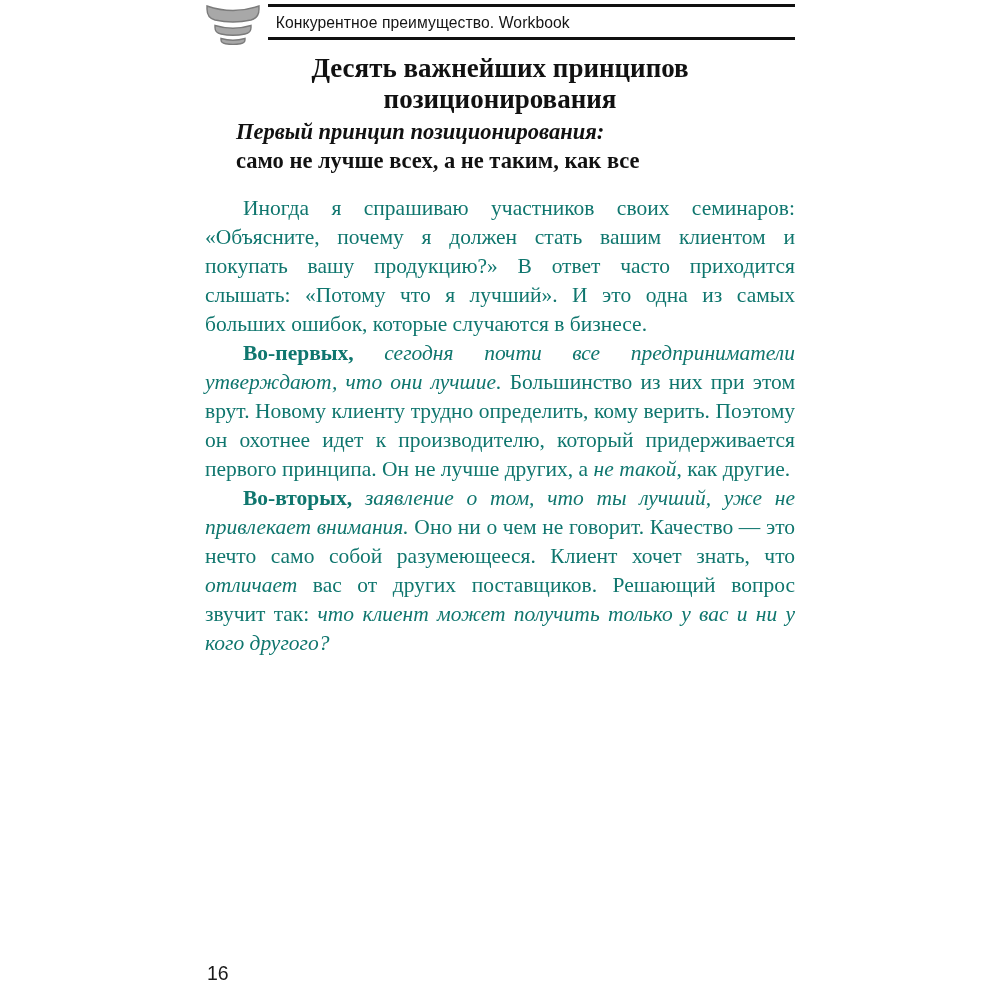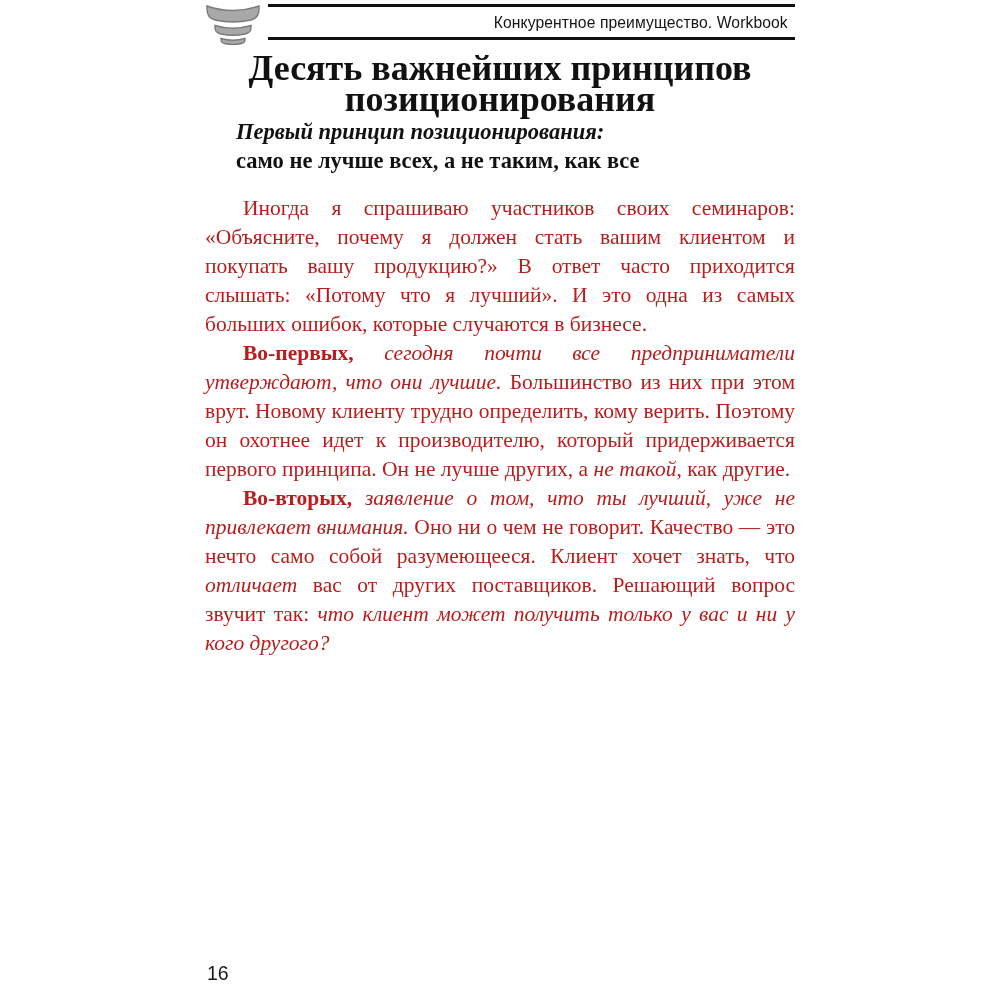--- a/index.html
+++ b/index.html
@@ -30,37 +30,37 @@
   }
   .header-rule {
     flex: 1 1 auto;
     margin-left: 7px;
     height: 36px;
     box-sizing: border-box;
     border-top: 3px solid #101010;
     border-bottom: 3px solid #101010;
     display: flex;
     align-items: center;
-    justify-content: flex-end;
+    justify-content: flex-start;
   }
   .running-title {
     font-family: "Liberation Sans", sans-serif;
     font-size: 16.5px;
     letter-spacing: 0.1px;
     transform: scaleX(0.95);
     white-space: nowrap;
     color: #151515;
   }
   
   .chapter-title {
     position: absolute;
     left: 205px; top: 53px;
     width: 590px;
     text-align: center;
-    font-size: 36px;
+    font-size: 27px;
     font-weight: bold;
     line-height: 31px;
     color: #111111;
   }
   
   .subtitle {
     position: absolute;
     left: 236px; top: 117px;
     width: 560px;
     font-size: 22.5px;
@@ -70,21 +70,21 @@
   }
   .subtitle .line1 { font-style: italic; }
   
   .body-text {
     position: absolute;
     left: 205px; top: 194px;
     width: 590px;
     font-size: 21.5px;
     line-height: 29px;
     text-align: justify;
-    color: #b91c1c;
+    color: #0f766e;
   }
   .body-text p { margin: 0; text-indent: 38px; }
   .seg-bold { font-weight: bold; }
   .seg-italic { font-style: italic; }
   
   .page-number {
     position: absolute;
     left: 207px; top: 961px;
     font-family: "Liberation Sans", sans-serif;
     font-size: 20.5px;

